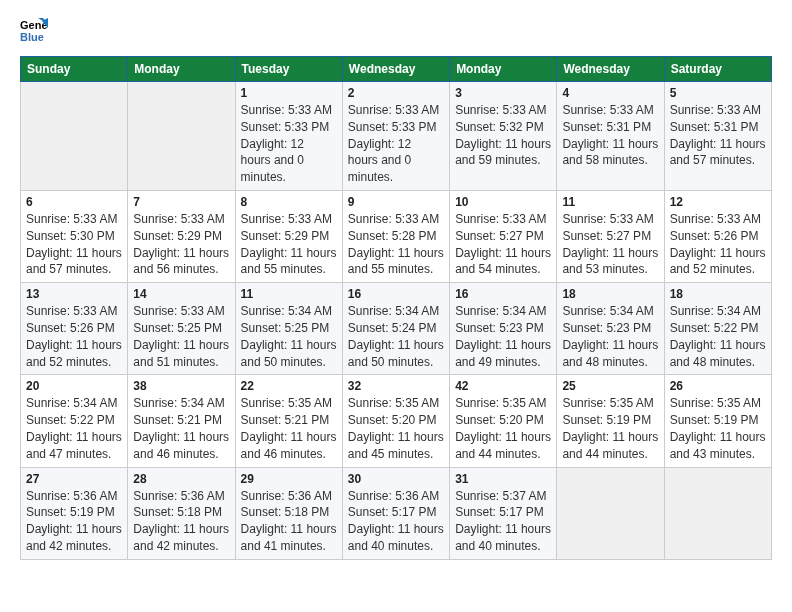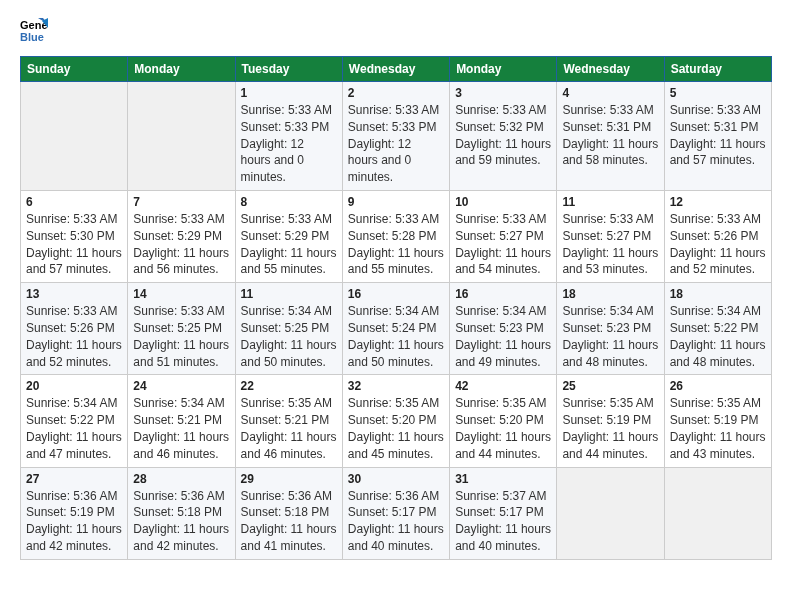--- a/index.html
+++ b/index.html
@@ -241,21 +241,21 @@
           </td>
         </tr>
         <tr>
           <td>
             <span class="day-number">20</span>
         <div class="day-info">
           Sunrise: 5:34 AM<br>Sunset: 5:22 PM<br>Daylight: 11 hours and 47 minutes.
         </div>
           </td>
           <td>
-            <span class="day-number">24</span>
+            <span class="day-number">38</span>
         <div class="day-info">
           Sunrise: 5:34 AM<br>Sunset: 5:21 PM<br>Daylight: 11 hours and 46 minutes.
         </div>
           </td>
           <td>
             <span class="day-number">22</span>
         <div class="day-info">
           Sunrise: 5:35 AM<br>Sunset: 5:21 PM<br>Daylight: 11 hours and 46 minutes.
         </div>
           </td>

